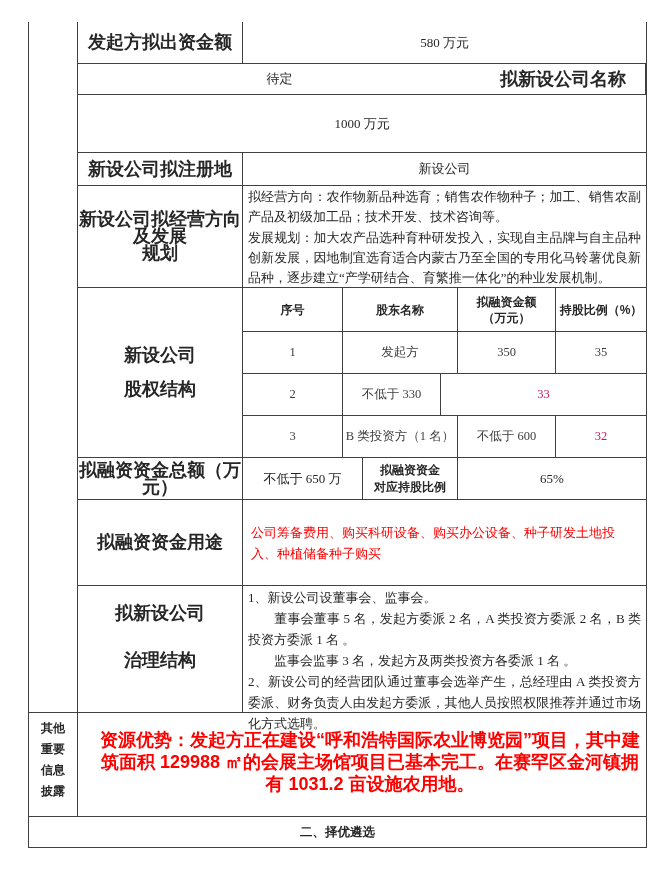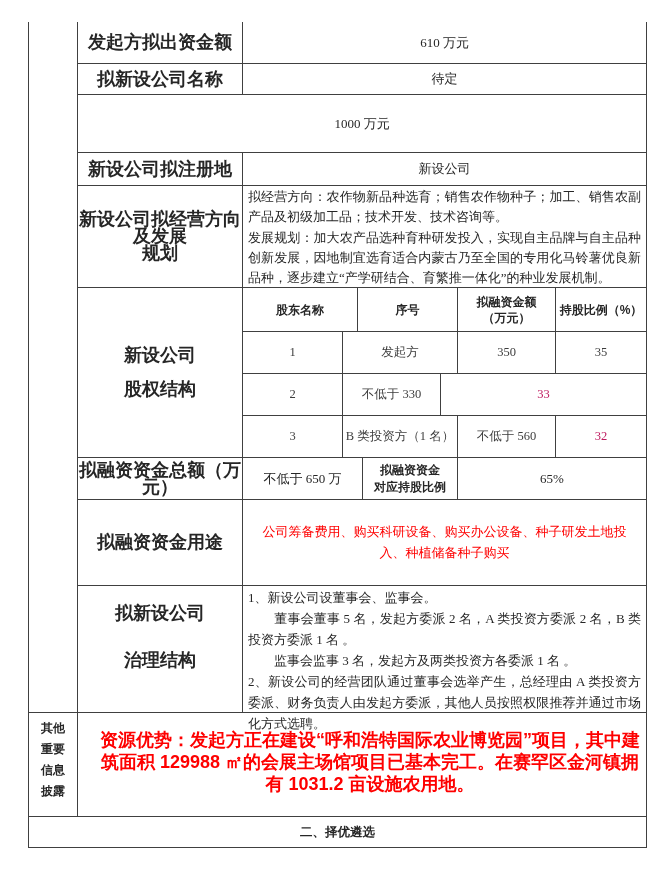--- a/index.html
+++ b/index.html
@@ -42,22 +42,22 @@
   .c-name{width:115px;}
   .c-amount{width:98px;}
   .c-ratio{flex:1;}
   .blue{color:#be185d;}
   
   .ft-value{width:120px;}
   .ft-sublabel{width:95px;display:flex;align-items:center;justify-content:center;text-align:center;
     font-weight:bold;font-size:12px;line-height:17px;white-space:pre-line;}
   .ft-ratio{flex:1;}
   .red-use{
-    color:#fe0000;font-family:Liberation Mono, monospace;font-size:13px;line-height:21px;
-    flex:1;display:flex;align-items:center;justify-content:center;text-align:center;padding:0 8px;white-space:pre-line;
+    color:#fe0000;font-family:Liberation Sans, sans-serif;font-size:13px;line-height:21px;
+    flex:1;display:flex;align-items:center;justify-content:center;padding:0 8px;white-space:pre-line;
   }
   .gov-label{align-items:flex-start;padding-top:4px;line-height:47px;}
   .gov-text{line-height:21px;}
   
   .other-label{
     width:49px;font-weight:bold;font-size:12px;line-height:21px;text-align:center;
     padding-top:5px;white-space:pre-line;
   }
   .other-text{
     flex:1;color:#fe0000;font-weight:bold;font-size:18px;line-height:22px;
@@ -69,25 +69,25 @@
   }
 </style>
 </head>
 <body>
 
 <div class="doc-table">
   <div class="rail"></div>
 
   <div class="row" style="height:41px">
     <div class="cell label-cell br">发起方拟出资金额</div>
-    <div class="cell value-cell">610 万元</div>
+    <div class="cell value-cell">580 万元</div>
   </div>
   <div class="row bt" style="height:31px">
+    <div class="cell value-cell">待定</div>
     <div class="cell label-cell br">拟新设公司名称</div>
-    <div class="cell value-cell">待定</div>
   </div>
   <div class="row bt" style="height:58px">
     <div class="cell value-cell">1000 万元</div>
   </div>
   <div class="row bt" style="height:33px">
     <div class="cell label-cell br">新设公司拟注册地</div>
     <div class="cell value-cell">新设公司</div>
   </div>
 
   <div class="row bt" style="height:102px">
@@ -96,41 +96,41 @@
     <div class="cell para-cell">拟经营方向：农作物新品种选育；销售农作物种子；加工、销售农副产品及初级加工品；技术开发、技术咨询等。
 发展规划：加大农产品选种育种研发投入，实现自主品牌与自主品种创新发展，因地制宜选育适合内蒙古乃至全国的专用化马铃薯优良新品种，逐步建立“产学研结合、育繁推一体化”的种业发展机制。</div>
   </div>
 
   <div class="row bt" style="height:170px">
     <div class="cell label-cell br">新设公司
 
 股权结构</div>
     <div class="equity-wrap">
       <div class="eq-header">
+        <div class="eq-cell eq-head-cell c-no br">序号</div>
         <div class="eq-cell eq-head-cell c-name br">股东名称</div>
-        <div class="eq-cell eq-head-cell c-no br">序号</div>
         <div class="eq-cell eq-head-cell c-amount br">拟融资金额
 （万元）</div>
         <div class="eq-cell eq-head-cell c-ratio">持股比例（%）</div>
       </div>
       <div class="eq-row">
         <div class="eq-cell eq-data c-no br">1</div>
         <div class="eq-cell eq-data c-name br">发起方</div>
         <div class="eq-cell eq-data c-amount br">350</div>
         <div class="eq-cell eq-data c-ratio">35</div>
       </div>
       <div class="eq-row">
         <div class="eq-cell eq-data c-no br">2</div>
         <div class="eq-cell eq-data c-amount br">不低于 330</div>
         <div class="eq-cell eq-data c-ratio blue">33</div>
       </div>
       <div class="eq-row">
         <div class="eq-cell eq-data c-no br">3</div>
         <div class="eq-cell eq-data c-name br">B 类投资方（1 名）</div>
-        <div class="eq-cell eq-data c-amount br">不低于 560</div>
+        <div class="eq-cell eq-data c-amount br">不低于 600</div>
         <div class="eq-cell eq-data c-ratio blue">32</div>
       </div>
     </div>
   </div>
 
   <div class="row bt" style="height:42px">
     <div class="cell label-cell br">拟融资资金总额（万元）</div>
     <div class="cell value-cell br ft-value" style="flex:none">不低于 650 万</div>
     <div class="cell ft-sublabel br">拟融资资金
 对应持股比例</div>

